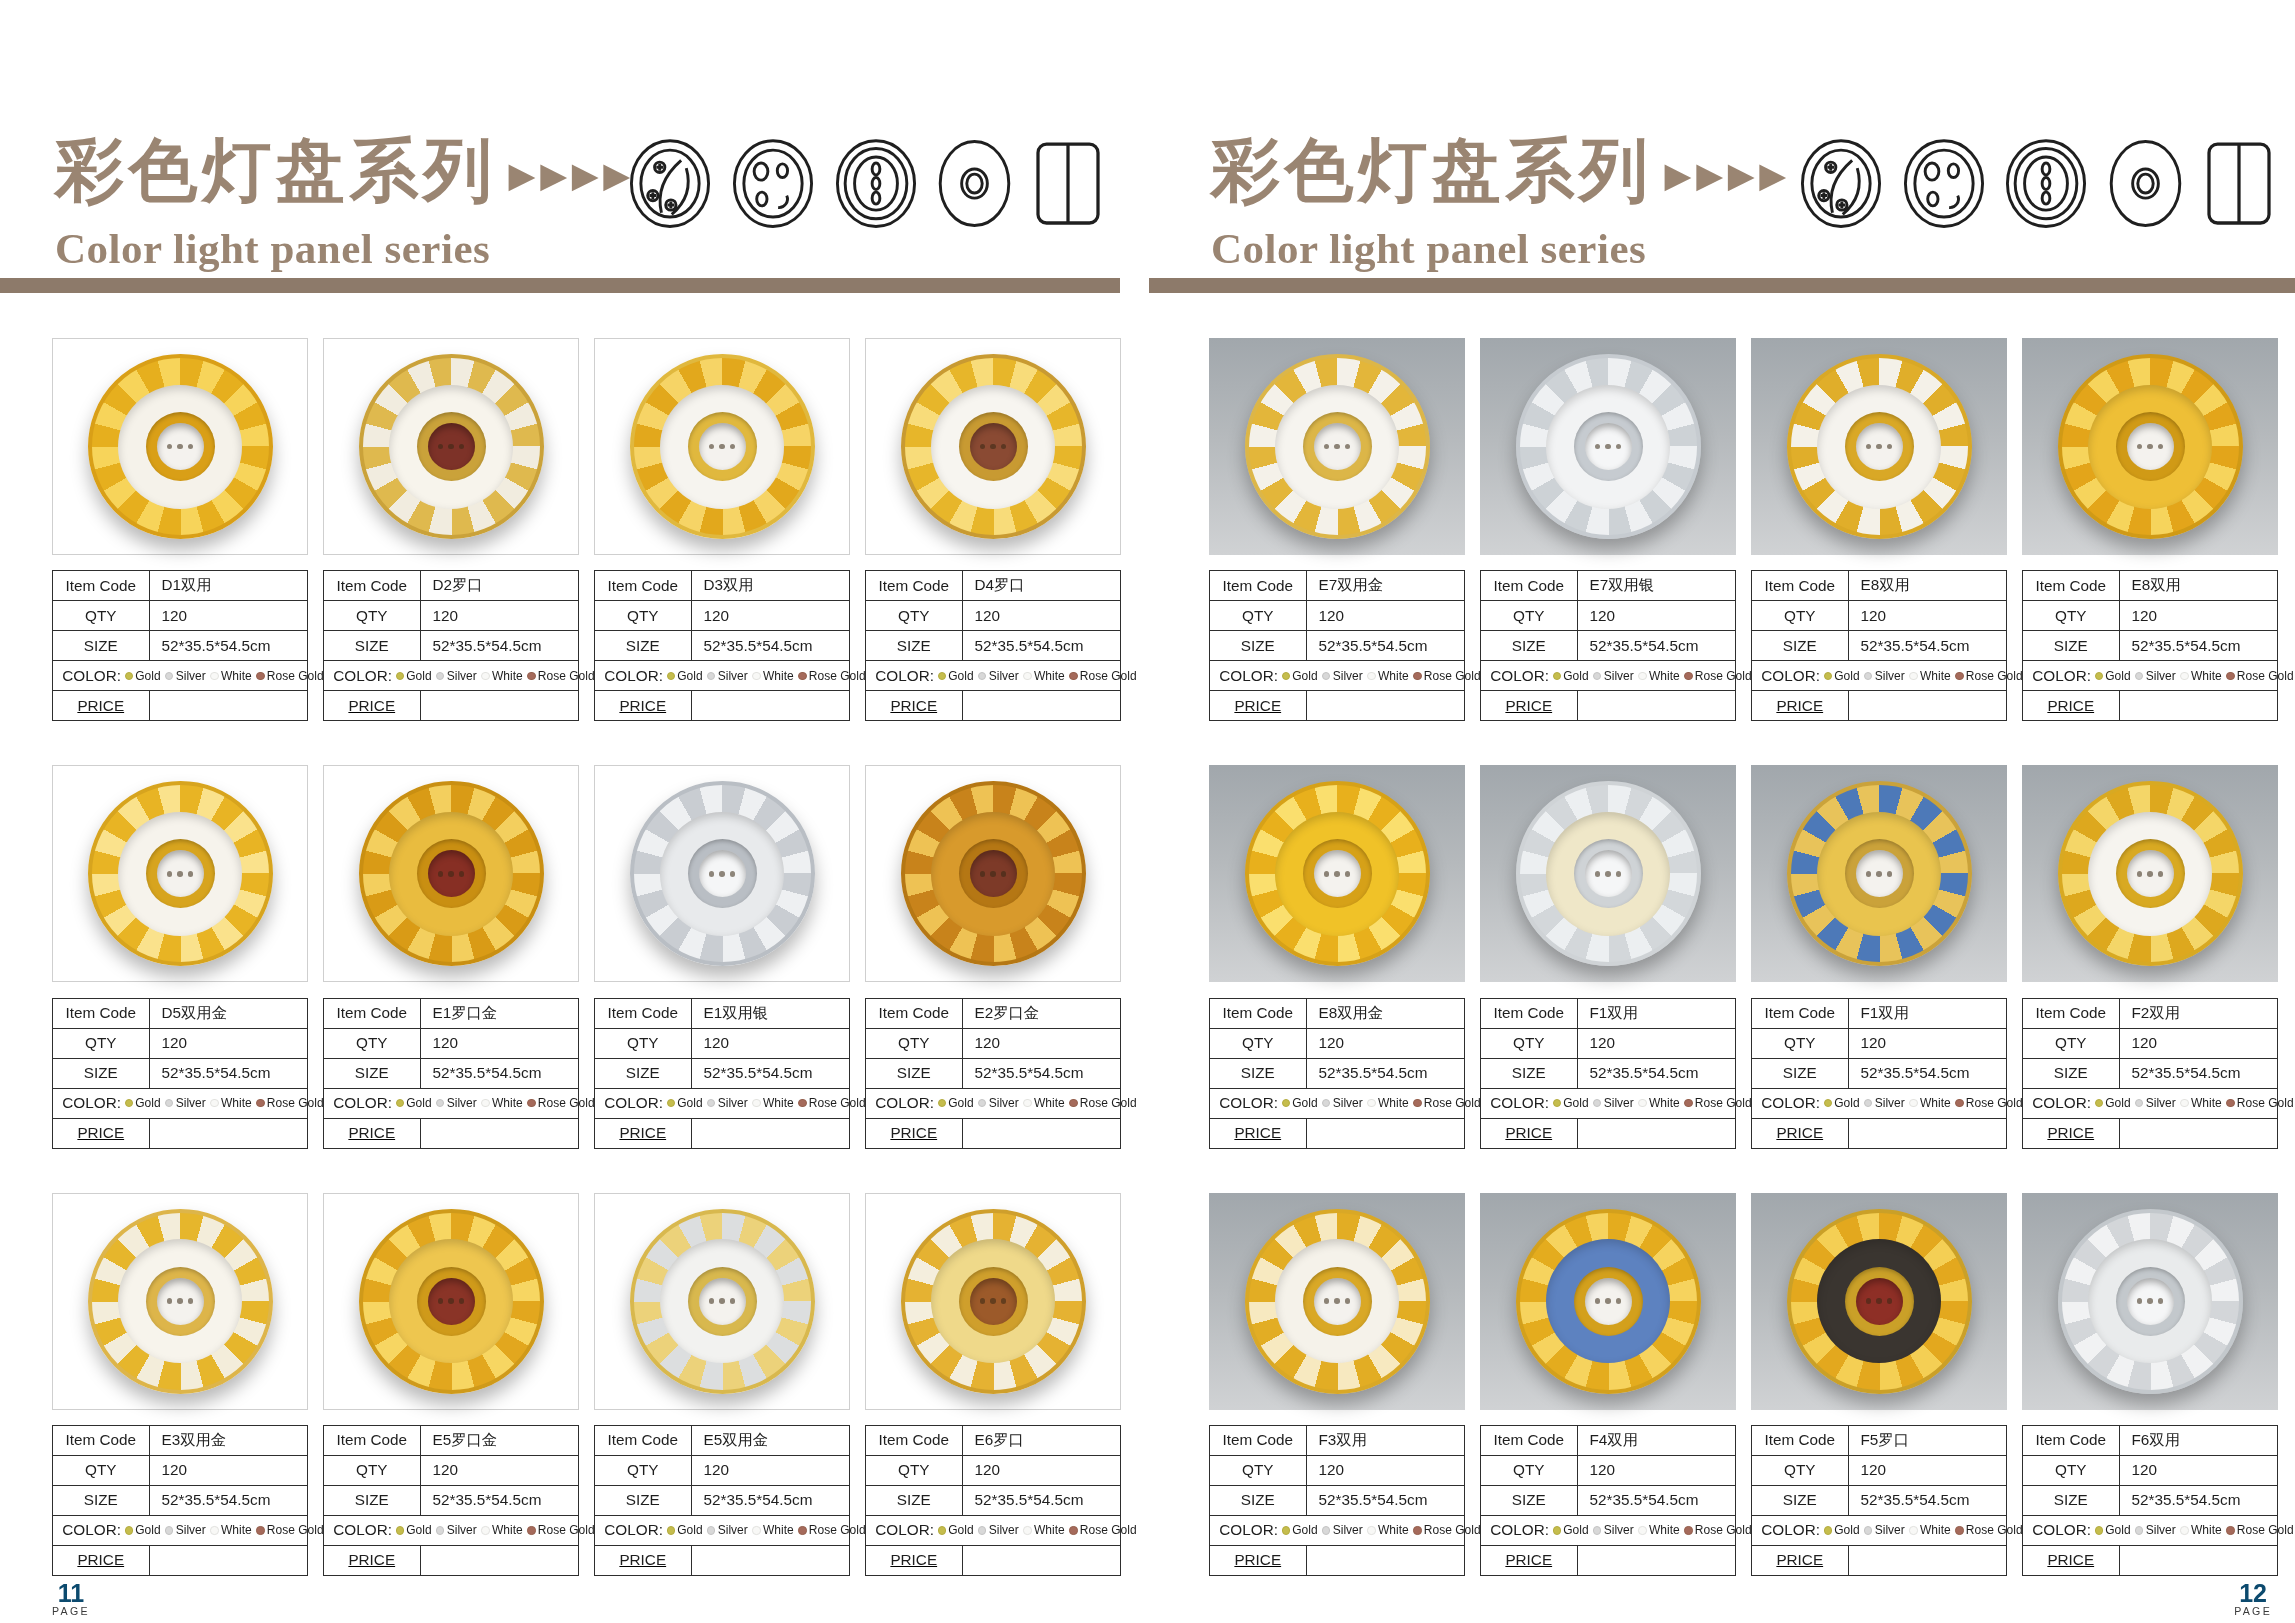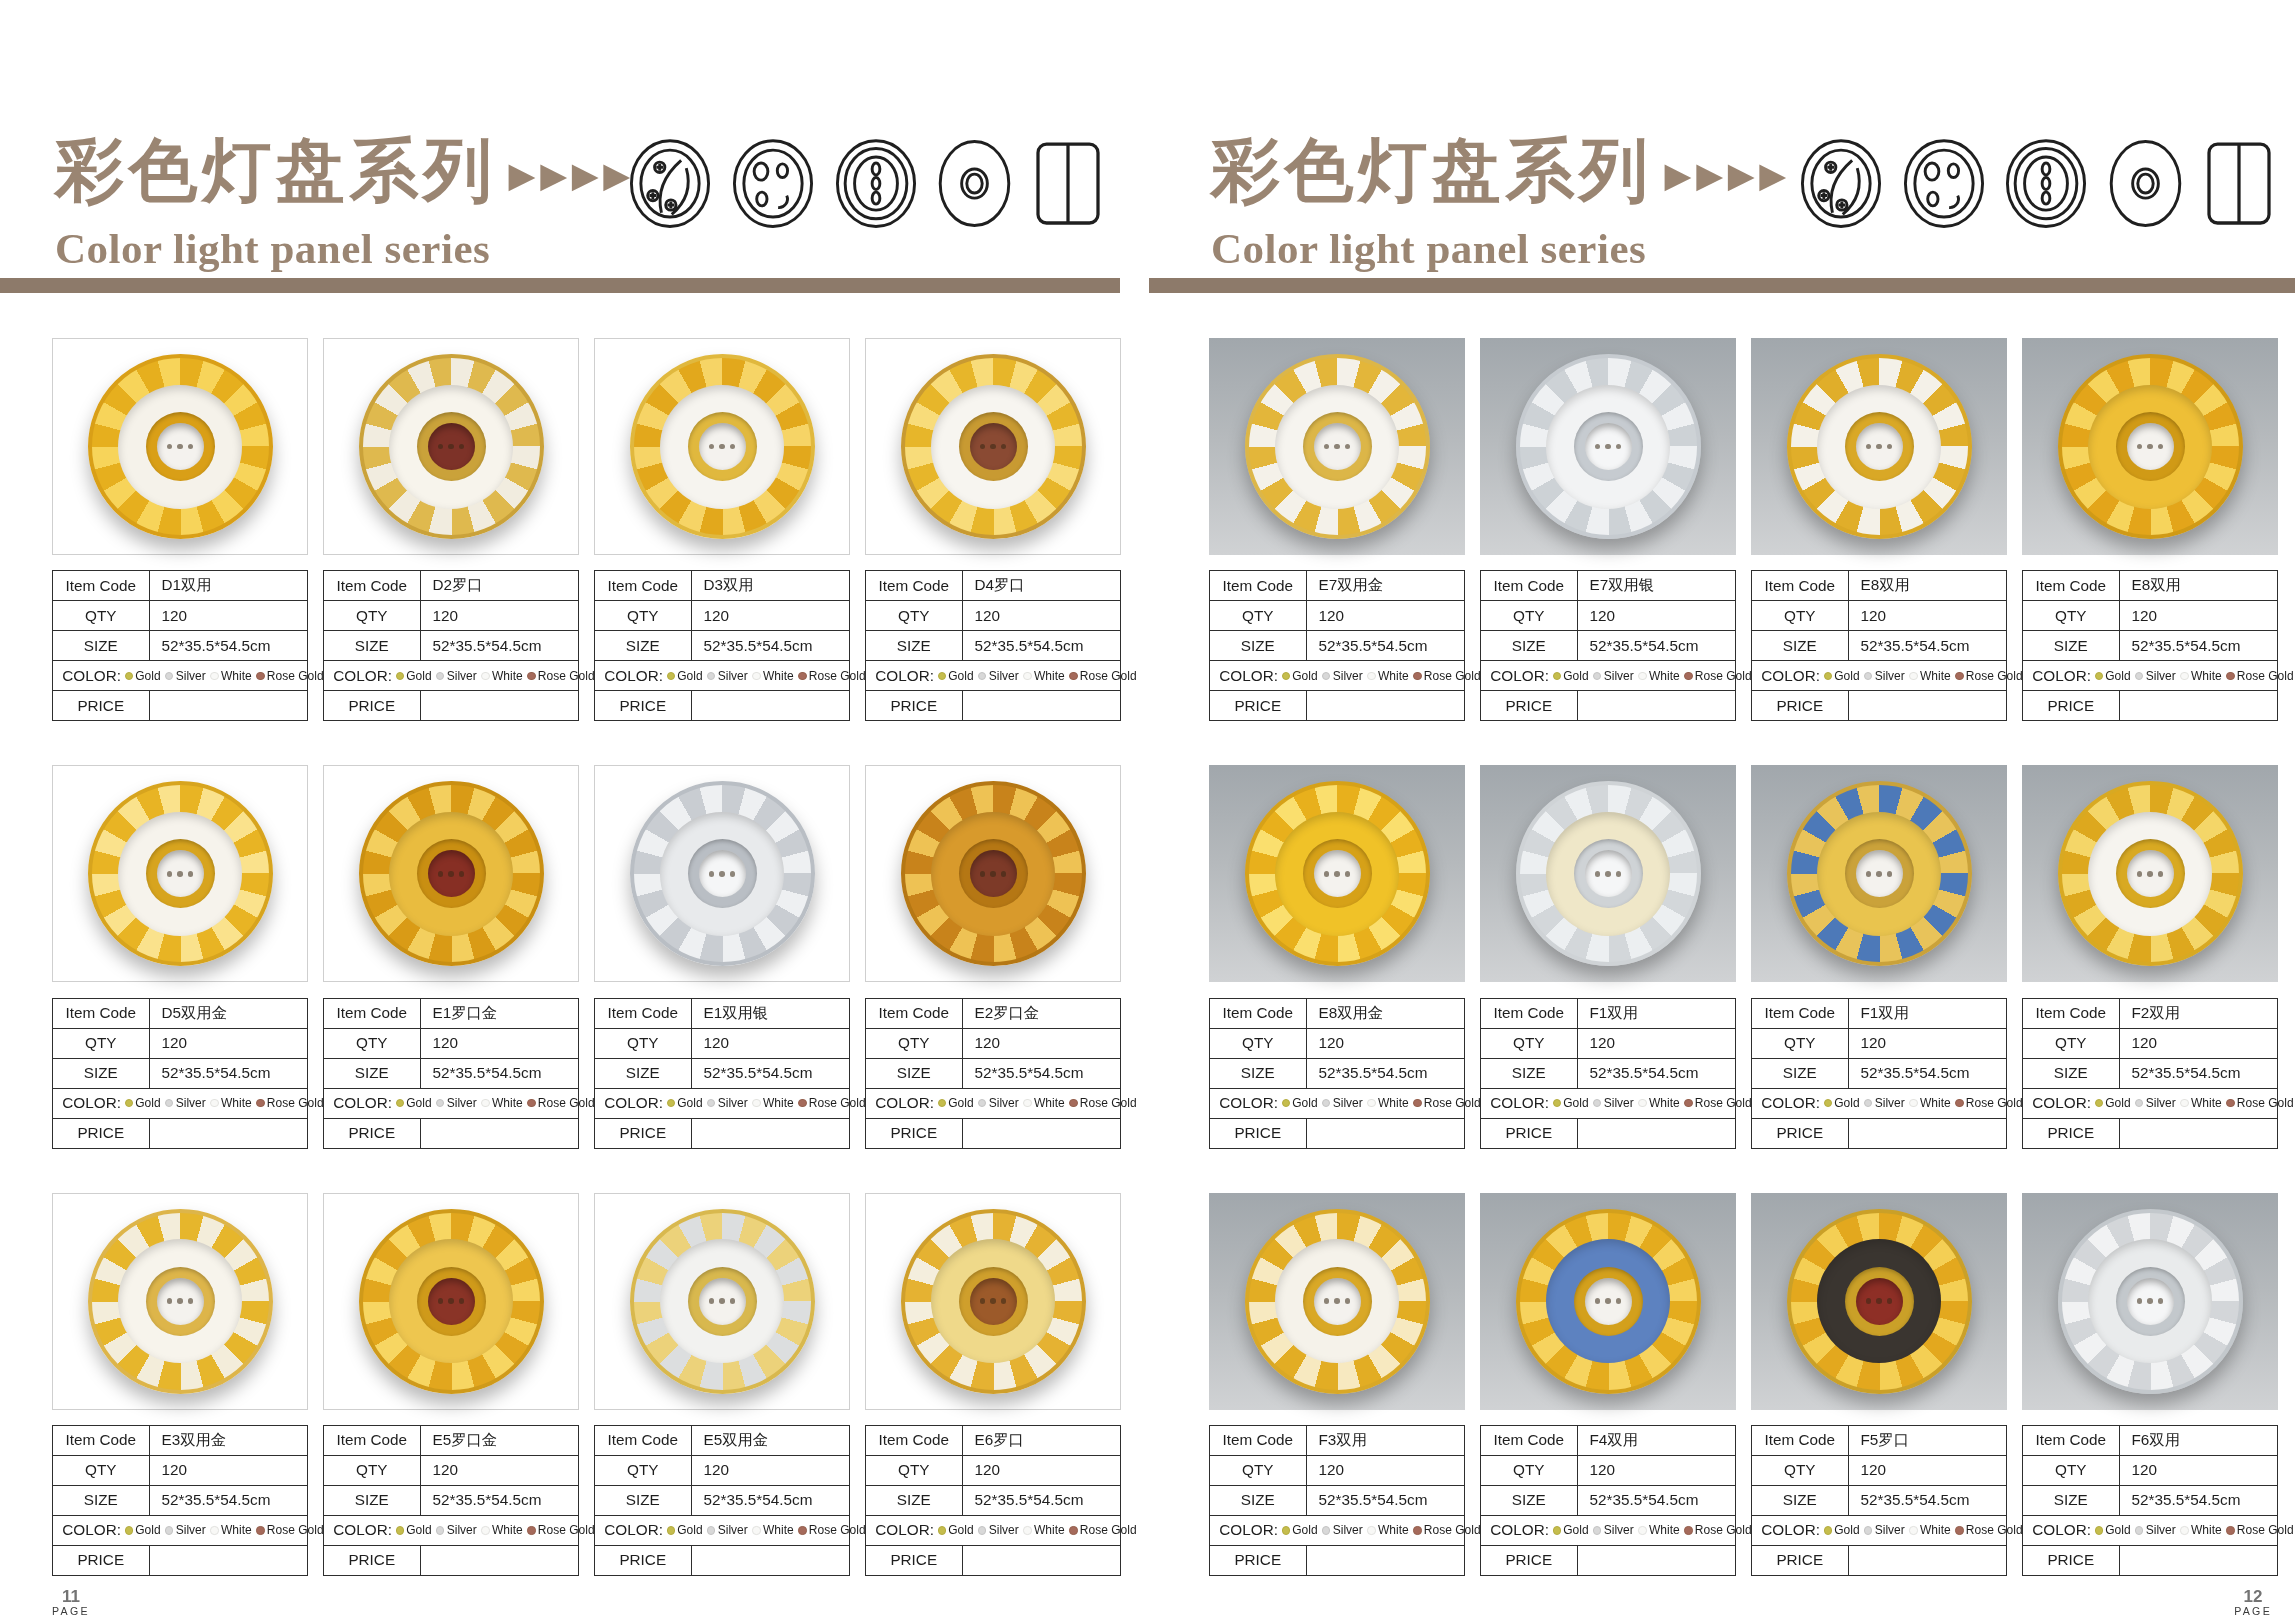--- a/index.html
+++ b/index.html
@@ -42,34 +42,34 @@
   .med .outer  { position:absolute; inset:0;    border-radius:50%; border:4.6px solid transparent; }
   .med .mid    { position:absolute; inset:30.5px; border-radius:50%; box-shadow:inset 0 3.7px 9.3px rgba(0,0,0,.18); }
   .med .ringc  { position:absolute; inset:58px;border-radius:50%; box-shadow:inset 0 1.9px 4.6px rgba(0,0,0,.25); }
   .med .socket { position:absolute; inset:69px;border-radius:50%; display:flex; align-items:center; justify-content:center; gap:5.1px;
                  box-shadow:inset 0 3.7px 7.4px rgba(0,0,0,.32); }
   .med .pin { width:5.6px; height:5.6px; border-radius:50%; background:rgba(55,40,20,.55); }
 
   
   .spec { margin-top:15.3px; width:256px; height:151px; border:1.4px solid #2e2e2e; background:#fff; display:flex; flex-direction:column; }
   .spec .row { flex:1; display:flex; align-items:stretch; border-bottom:0.9px solid #2e2e2e; min-height:0; }
-  .spec .row:last-child { border-bottom:none; }
+  .spec .row:last-child { border-bottom:none;text-decoration:underline; }
   .spec .label { width:38%; display:flex; align-items:center; justify-content:center; font-size:15.3px; color:#1e1e1e; border-right:0.9px solid #2e2e2e; }
   .spec .value { flex:1; display:flex; align-items:center; padding-left:12px; font-size:15.3px; color:#1e1e1e; white-space:nowrap; }
   .spec .row.colorrow { align-items:center; padding-left:9.3px; gap:3.7px; }
   .clabel { font-size:15.3px; color:#1e1e1e; }
   .copts { display:flex; gap:4.6px; }
   .opt { display:flex; align-items:center; gap:2.3px; white-space:nowrap; font-size:12px; color:#1e1e1e; }
   .dot { width:8.3px; height:8.3px; border-radius:50%; flex:none; }
 
   
   .pagenum { position:absolute; bottom:5.6px; text-align:center; line-height:1.05; }
   .page.left  .pagenum { left:52px; }
   .page.right .pagenum { right:24px; }
-  .pagenum .num { font-size:17px; font-weight:bold; color:#737373; }
+  .pagenum .num { font-size:25px; font-weight:bold; color:#0c4a6e; }
   .pagenum .lbl { font-size:10.6px; letter-spacing:2.3px; color:#3a3a3a; }
 </style>
 </head>
 <body>
 
 <div class="sheet" style="--accent: #9a8572; --divider: #8d7a6a;">
 
   <div class="page left">
     <div class="title-block">
       <div>

